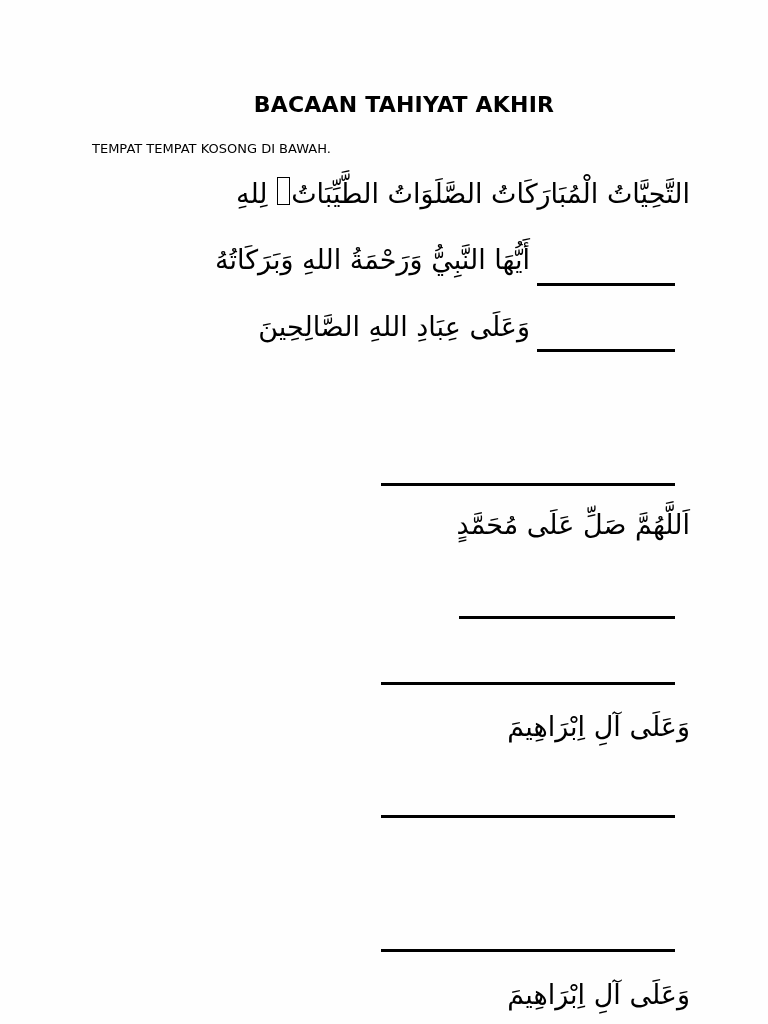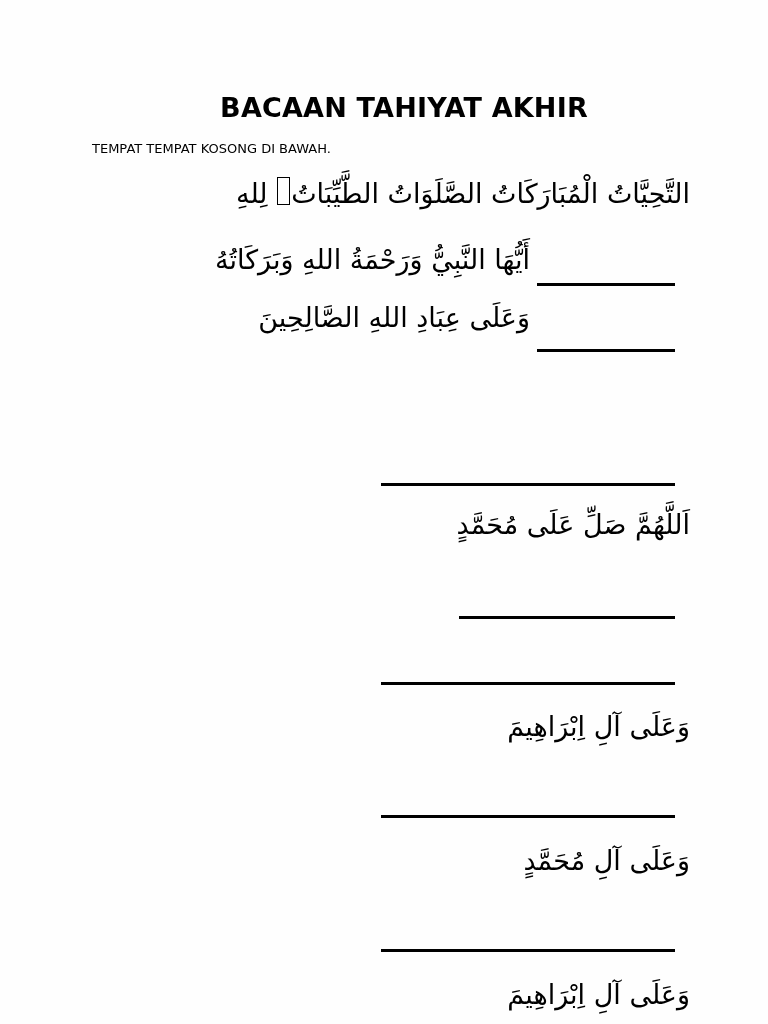--- a/index.html
+++ b/index.html
@@ -22,21 +22,21 @@
       background: #fefefe;
     }
     .title {
       position: absolute;
       left: 0;
       width: 768px;
       top: 92px;
       text-align: center;
       font-family: "DejaVu Sans", sans-serif;
       font-weight: bold;
-      font-size: 27px;
+      font-size: 22px;
       letter-spacing: 0.2px;
       padding-left: 40px;
       box-sizing: border-box;
     }
     .instruction {
       position: absolute;
       left: 92px;
       top: 141px;
       font-family: "DejaVu Sans", sans-serif;
       font-size: 13px;
@@ -78,34 +78,33 @@
 
   <div class="instruction">TEMPAT TEMPAT KOSONG DI BAWAH.</div>
 
   <div class="arabic indent" style="top:240px;">أَيُّهَا النَّبِيُّ وَرَحْمَةُ اللهِ وَبَرَكَاتُهُ</div>
 
   <div class="arabic" style="top:174px;">
     <span>التَّحِيَّاتُ الْمُبَارَكَاتُ الصَّلَوَاتُ الطَّيِّبَاتُ</span><span class="tofu"></span><span> لِلهِ</span>
   </div>
   <div class="blank" style="left:537px; top:283px; width:138px;"></div>
 
-  <div class="arabic indent" style="top:298px;margin-left:32px;">وَعَلَى عِبَادِ اللهِ الصَّالِحِينَ</div>
+  <div class="arabic indent" style="top:307px;margin-left:32px;">وَعَلَى عِبَادِ اللهِ الصَّالِحِينَ</div>
   <div class="blank" style="left:537px; top:349px; width:138px;"></div>
 
 
   <div class="blank" style="left:381px; top:483px; width:294px;"></div>
 
   <div class="arabic" style="top:505px;text-align:right;">اَللَّهُمَّ صَلِّ عَلَى مُحَمَّدٍ</div>
 
   <div class="blank" style="left:459px; top:616px; width:216px;"></div>
   <div class="blank" style="left:381px; top:682px; width:294px;"></div>
 
   <div class="arabic" style="top:707px;">وَعَلَى آلِ  اِبْرَاهِيمَ</div>
 
   <div class="blank" style="left:381px; top:815px; width:294px;"></div>
 
-  <div class="arabic" style="top:841px;">وَعَلَى آلِ مُحَمَّدٍ</div>
 
   <div class="blank" style="left:381px; top:949px; width:294px;"></div>
 
   <div class="arabic" style="top:975px;">وَعَلَى آلِ اِبْرَاهِيمَ</div>
 
 </div>
 
 </body></html>

